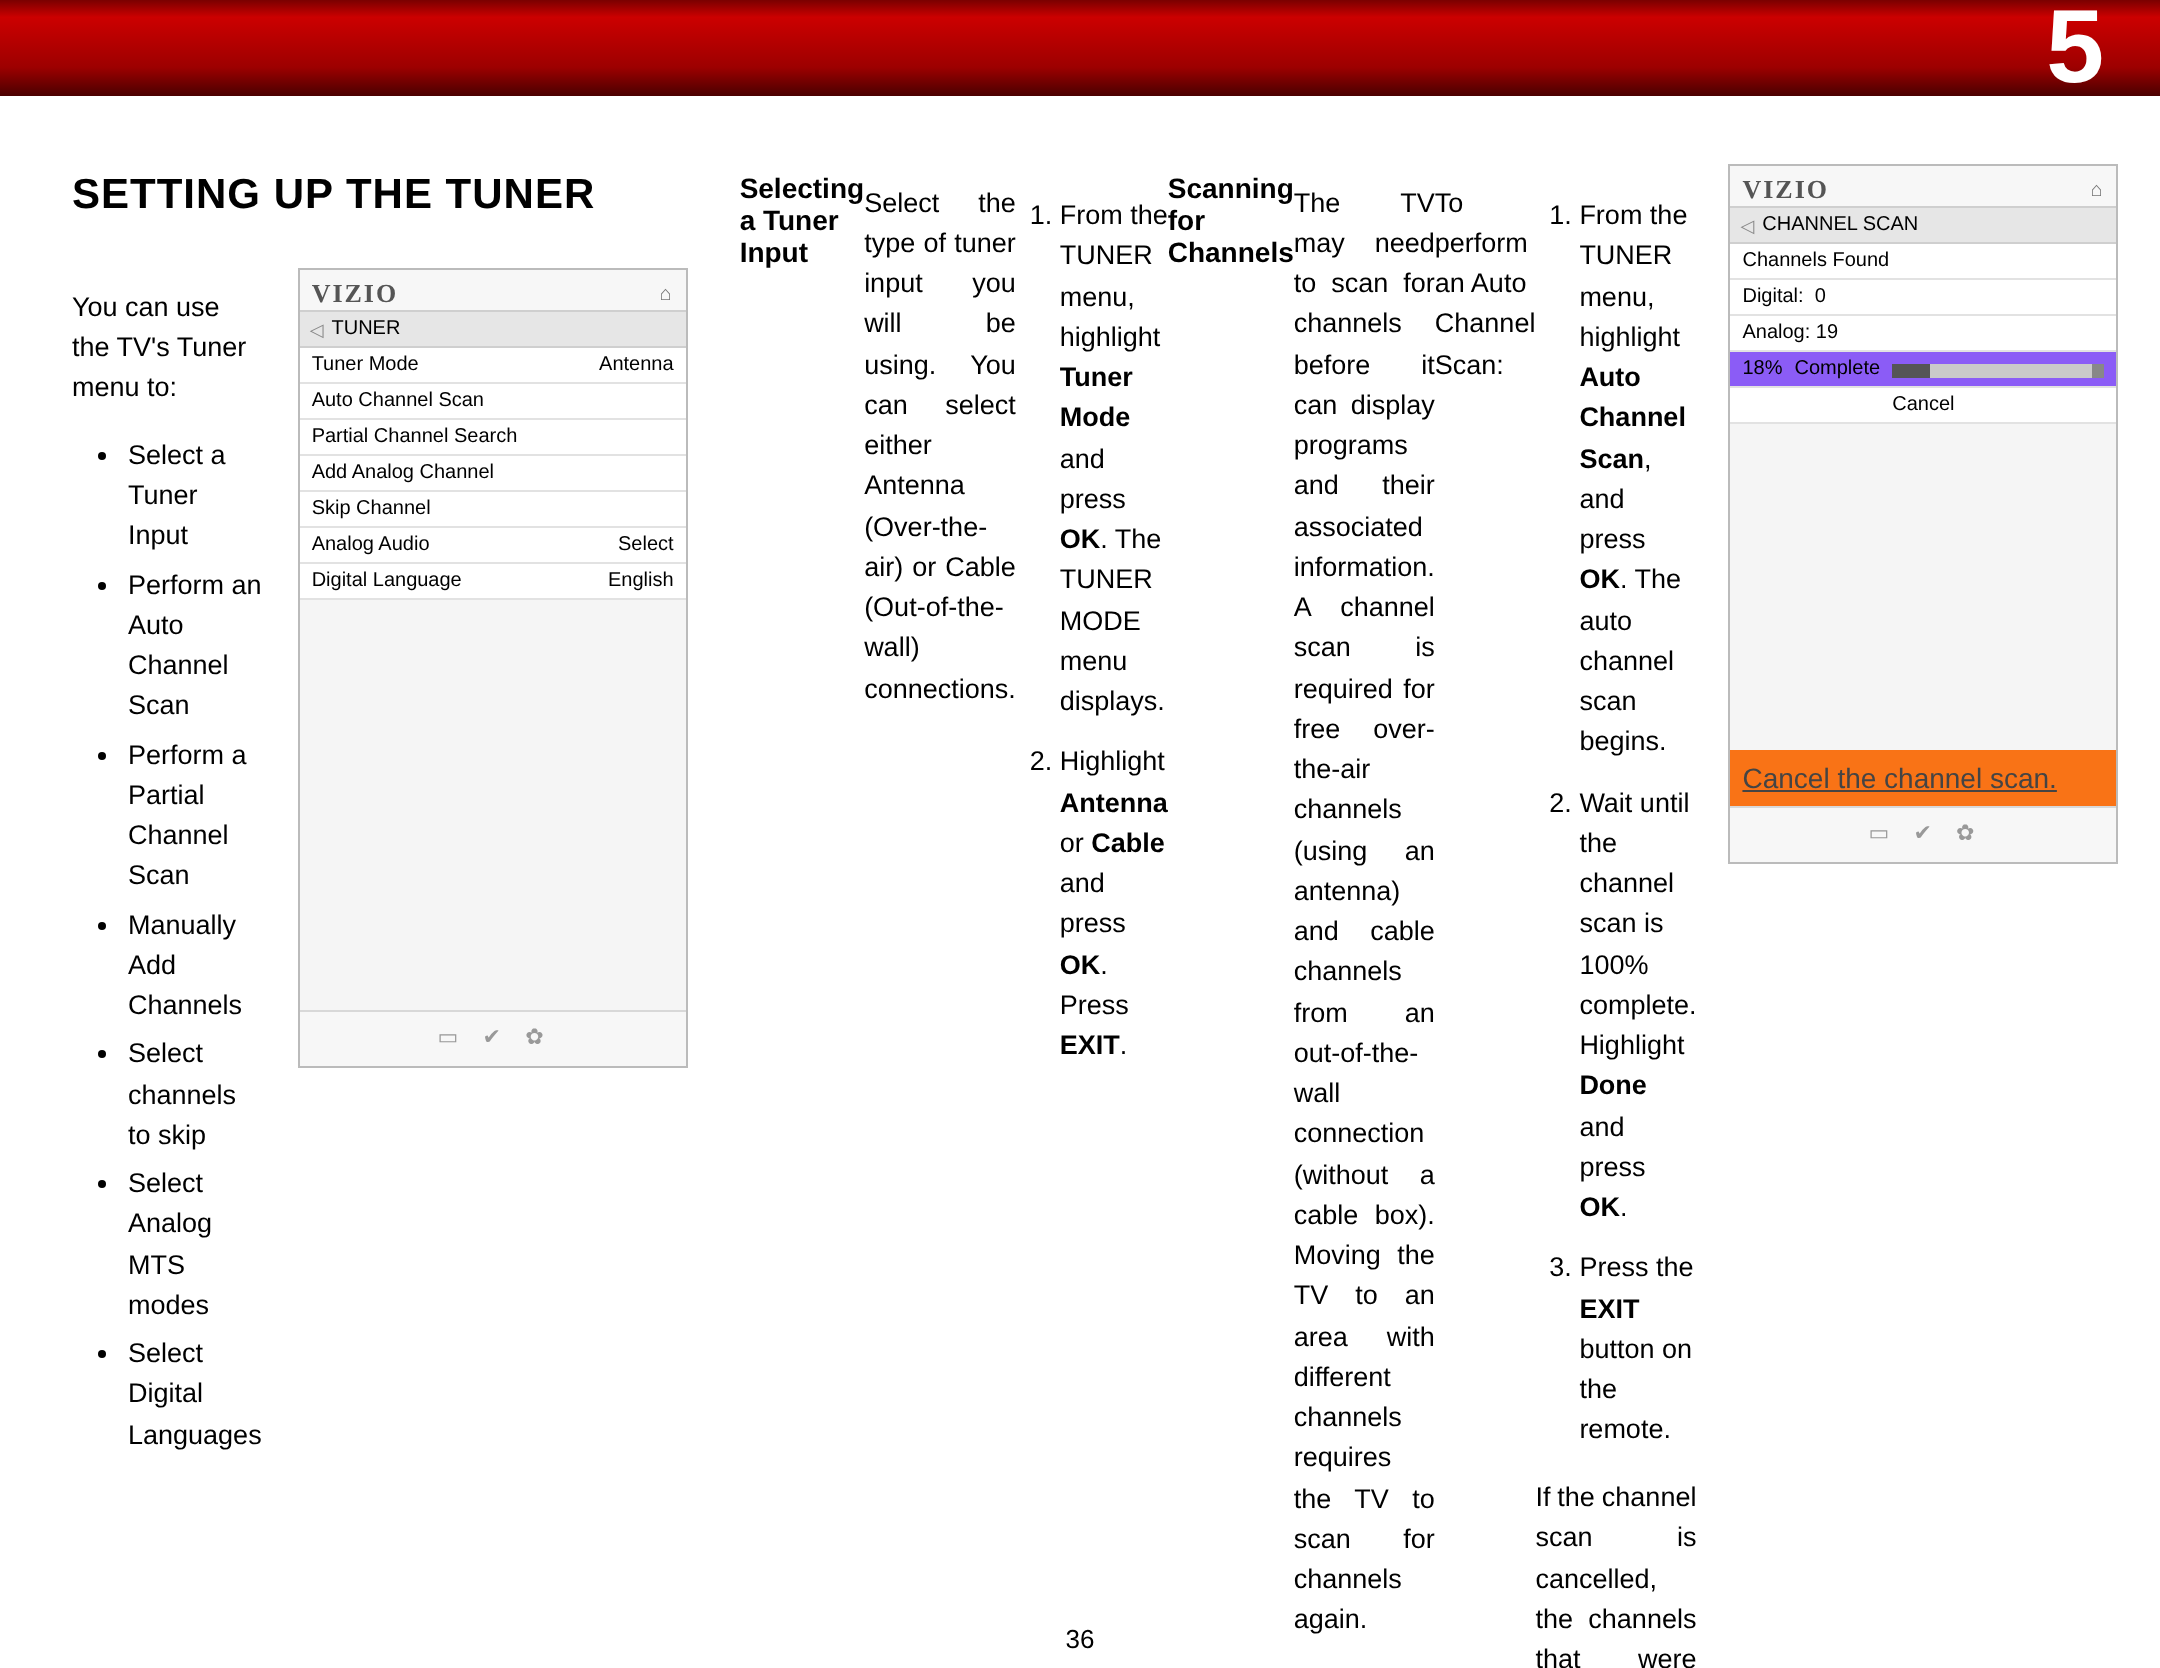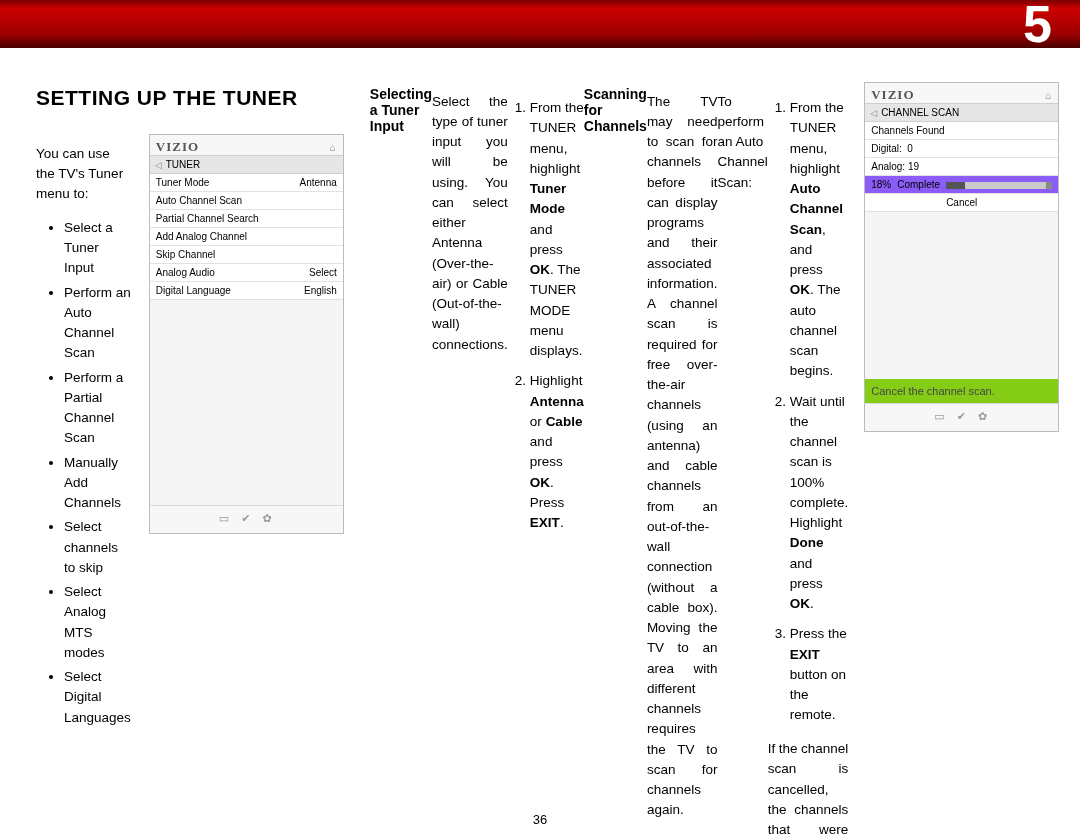--- a/index.html
+++ b/index.html
@@ -174,22 +174,23 @@
   }
   .cancel-row {
     text-align:center;
     padding:3px 6px;
     background:#fff;
     border-bottom:1px solid #e2e2e2;
   }
   .hint-row {
     padding: 6px 6px;
     color:#444;
-    background:#84cc16;
-    font-size:11px;
+    background:#f97316;
+    font-size:14px;
+    text-decoration:underline;
   }
   .page-number {
     text-align:center;
     font-size:13px;
     padding: 4px 0 20px 0;
   }
   .right-flex-wrap {
     display:flex;
     gap:16px;
   }

